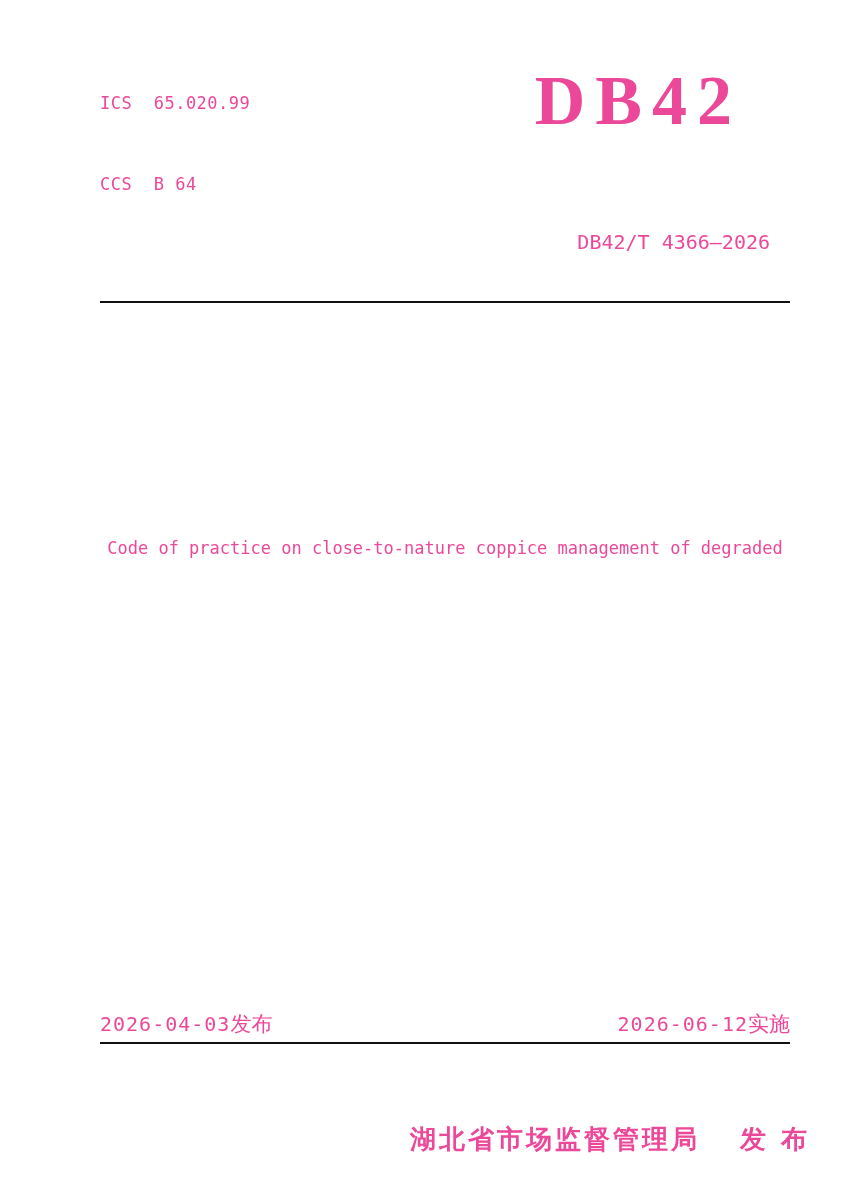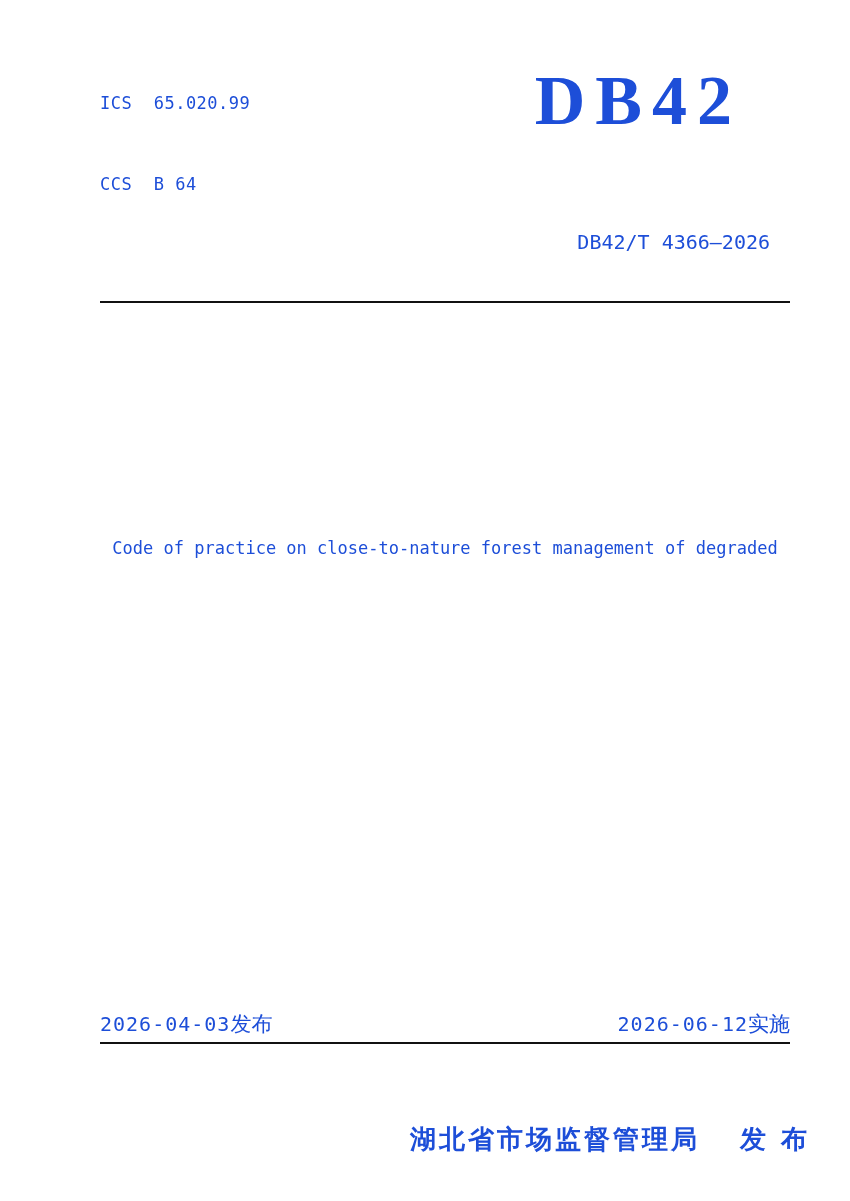--- a/index.html
+++ b/index.html
@@ -2,21 +2,21 @@
 <html><head>
 <meta charset="utf-8">
 <style>
   html, body { margin: 0; padding: 0; background: #e8e8e8; }
   .page {
     position: relative;
     width: 850px;
     height: 1201px;
     margin: 0 auto;
     background: #ffffff;
-    color: #1d4ed8;
+    color: #ec4899;
     font-family: "DejaVu Sans", sans-serif;
     overflow: hidden;
   }
 
   
   .ics-block {
     position: absolute;
     left: 100px;
     top: 36px;
     font-family: "DejaVu Sans Mono", monospace;
@@ -145,21 +145,21 @@
 
   <div class="db-code">DB42</div>
 
 
   <div class="standard-number">DB42/T 4366—2026</div>
 
   <div class="rule rule-top"></div>
 
 
   <div class="title-en">
-    <div>Code of practice on close-to-nature forest management of degraded</div>
+    <div>Code of practice on close-to-nature coppice management of degraded</div>
   </div>
 
   <div class="dates-row">
     <div class="date-pair">
       <span class="date-val">2026-04-03</span>
       <span class="date-label">发布</span>
     </div>
     <div class="date-pair">
       <span class="date-val">2026-06-12</span>
       <span class="date-label">实施</span>

